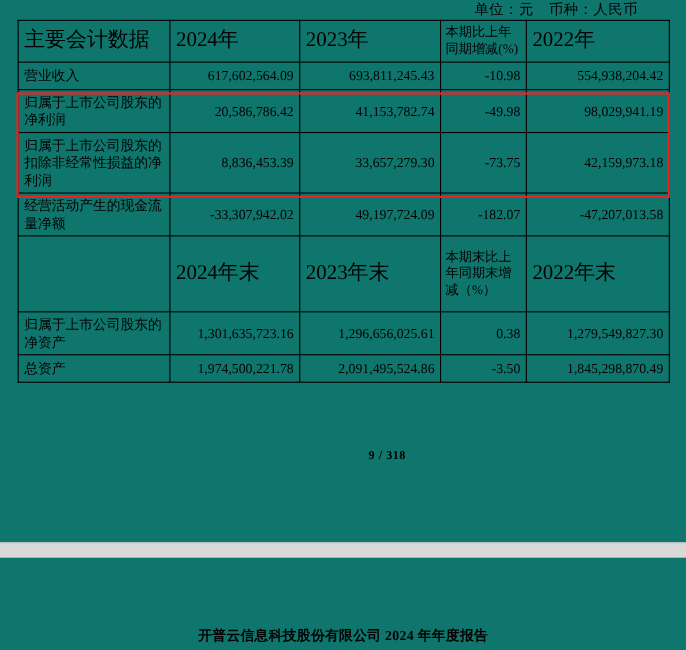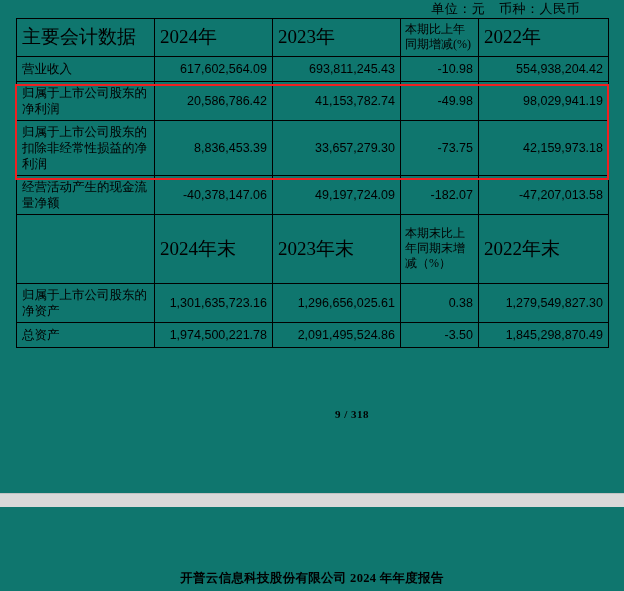--- a/index.html
+++ b/index.html
@@ -57,21 +57,21 @@
     line-height: 1.28;
     height: 18px;
   }
   .c0 { width: 138px; text-align: left; }
   .c1 { width: 118px; }
   .c2 { width: 128px; }
   .c3 { width: 78px; }
   .c4 { width: 130px; }
 
   .hdr { text-align: left; font-size: 19px; padding-top: 10px; padding-bottom: 10px; }
-  .num { text-align: right; font-family: Liberation Sans, sans-serif; font-size: 12.5px; }
+  .num { text-align: right; font-family: Liberation Serif, serif; font-size: 12.5px; }
   .lbl { text-align: left; }
   .tall { height: 44px; }
   .tall2 { height: 58px; }
 
   
   .red-box {
     position: absolute;
     left: 15px;
     top: 84px;
     width: 594px;
@@ -167,21 +167,21 @@
         <tr>
           <td class="lbl tall2">归属于上市公司股东的扣除非经常性损益的净利润</td>
           <td class="num tall2">8,836,453.39</td>
           <td class="num tall2">33,657,279.30</td>
           <td class="num tall2">-73.75</td>
           <td class="num tall2">42,159,973.18</td>
         </tr>
 
         <tr>
           <td class="lbl tall">经营活动产生的现金流量净额</td>
-          <td class="num tall">-40,378,147.06</td>
+          <td class="num tall">-33,307,942.02</td>
           <td class="num tall">49,197,724.09</td>
           <td class="num tall">-182.07</td>
           <td class="num tall">-47,207,013.58</td>
         </tr>
 
         <tr>
           <td class="hdr" style="height:62px;"></td>
           <td class="hdr">2024年末</td>
           <td class="hdr">2023年末</td>
           <td class="hdr" style="font-size:12px;padding:3px 4px;text-align:left;">本期末比上年同期末增减（%）</td>

